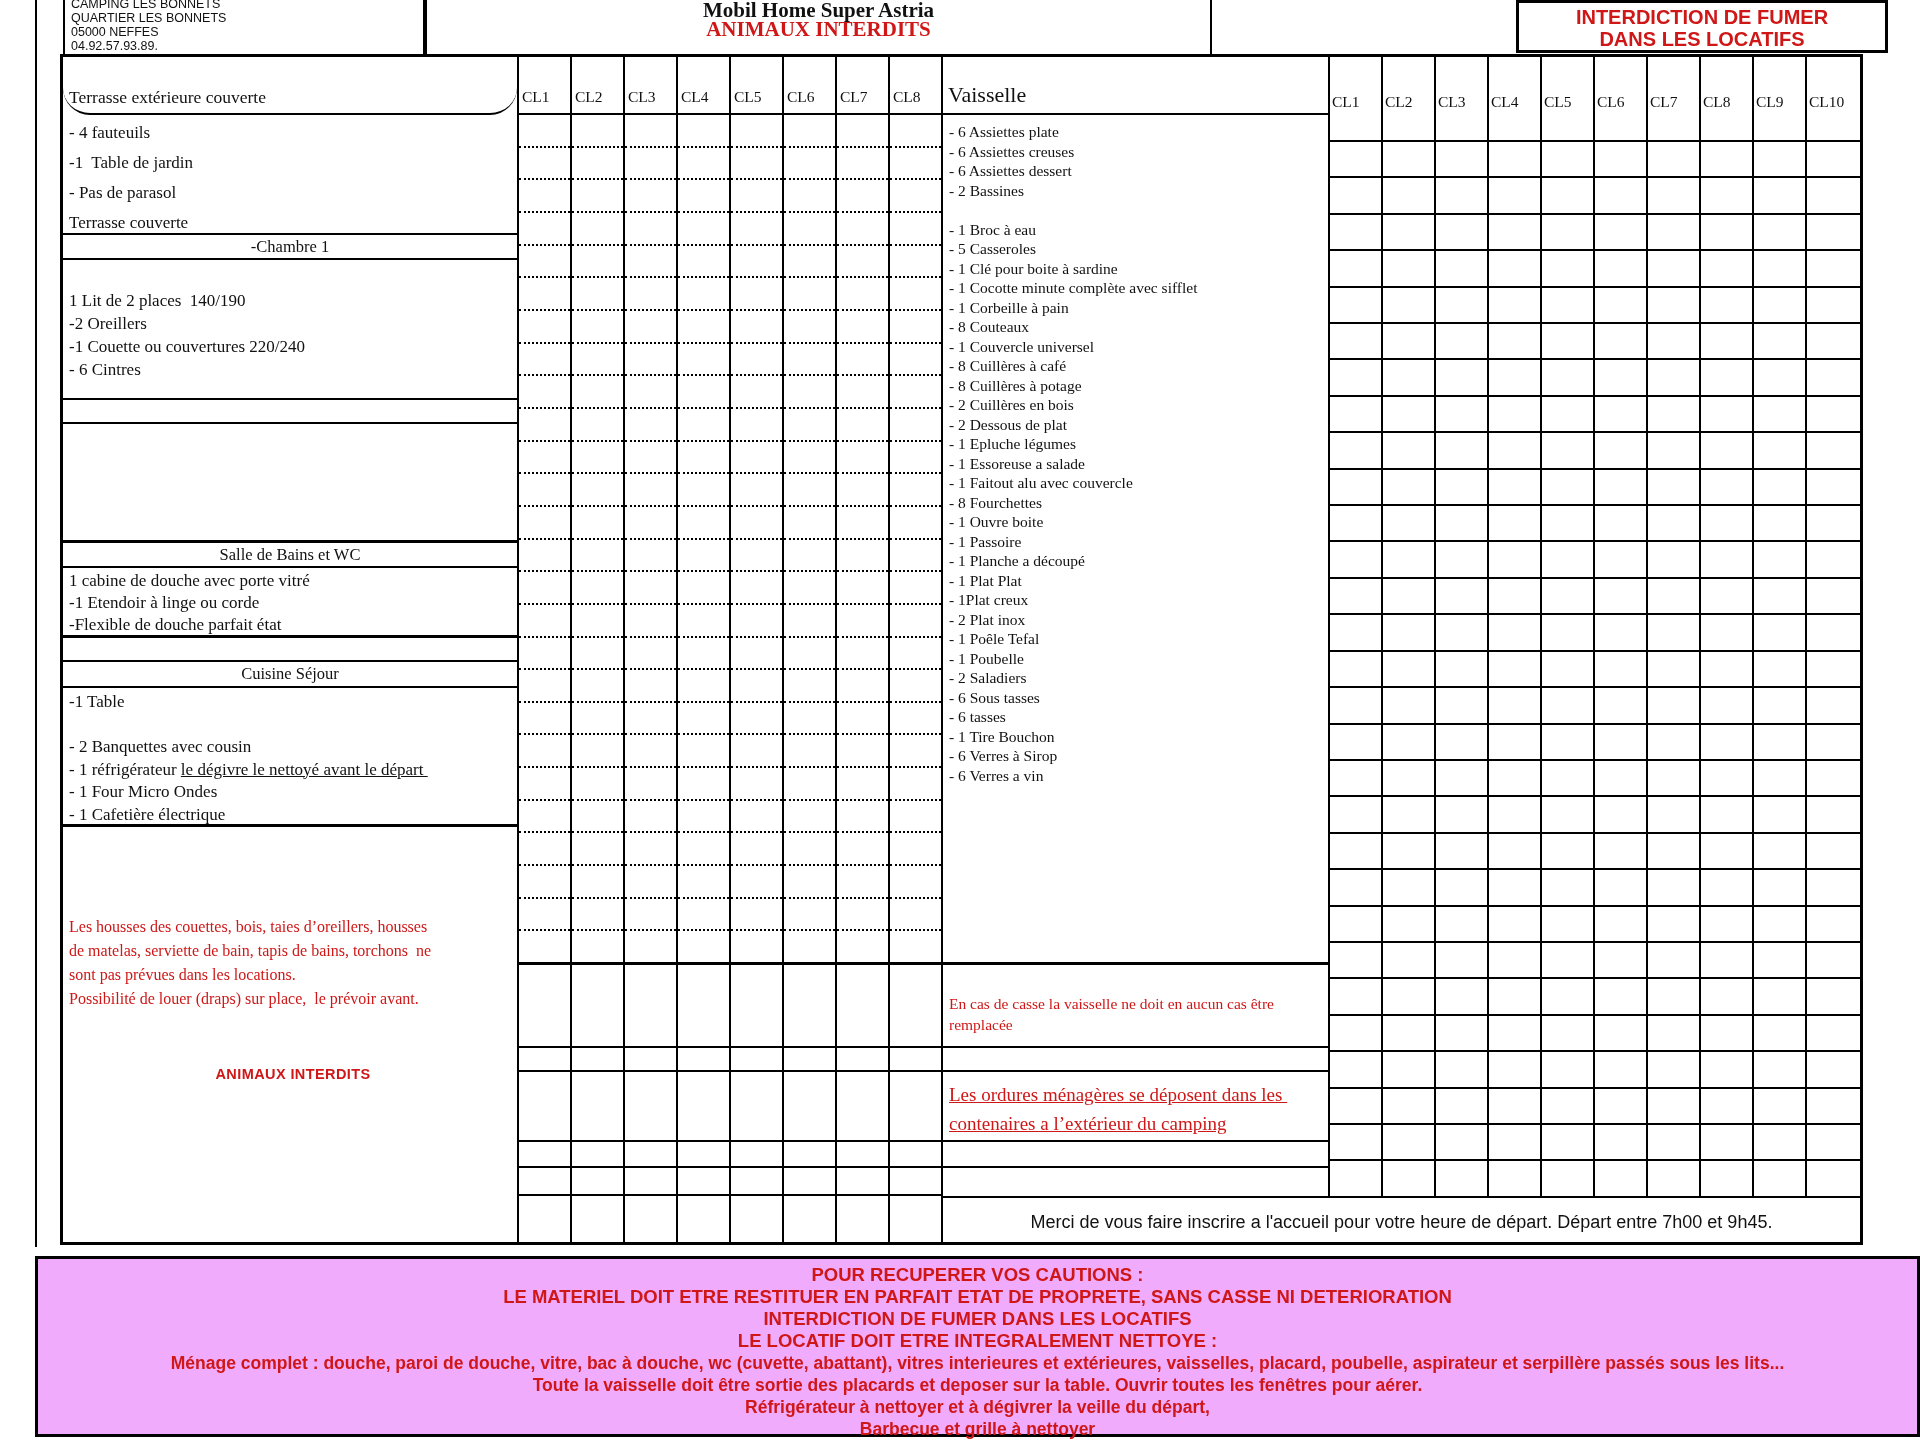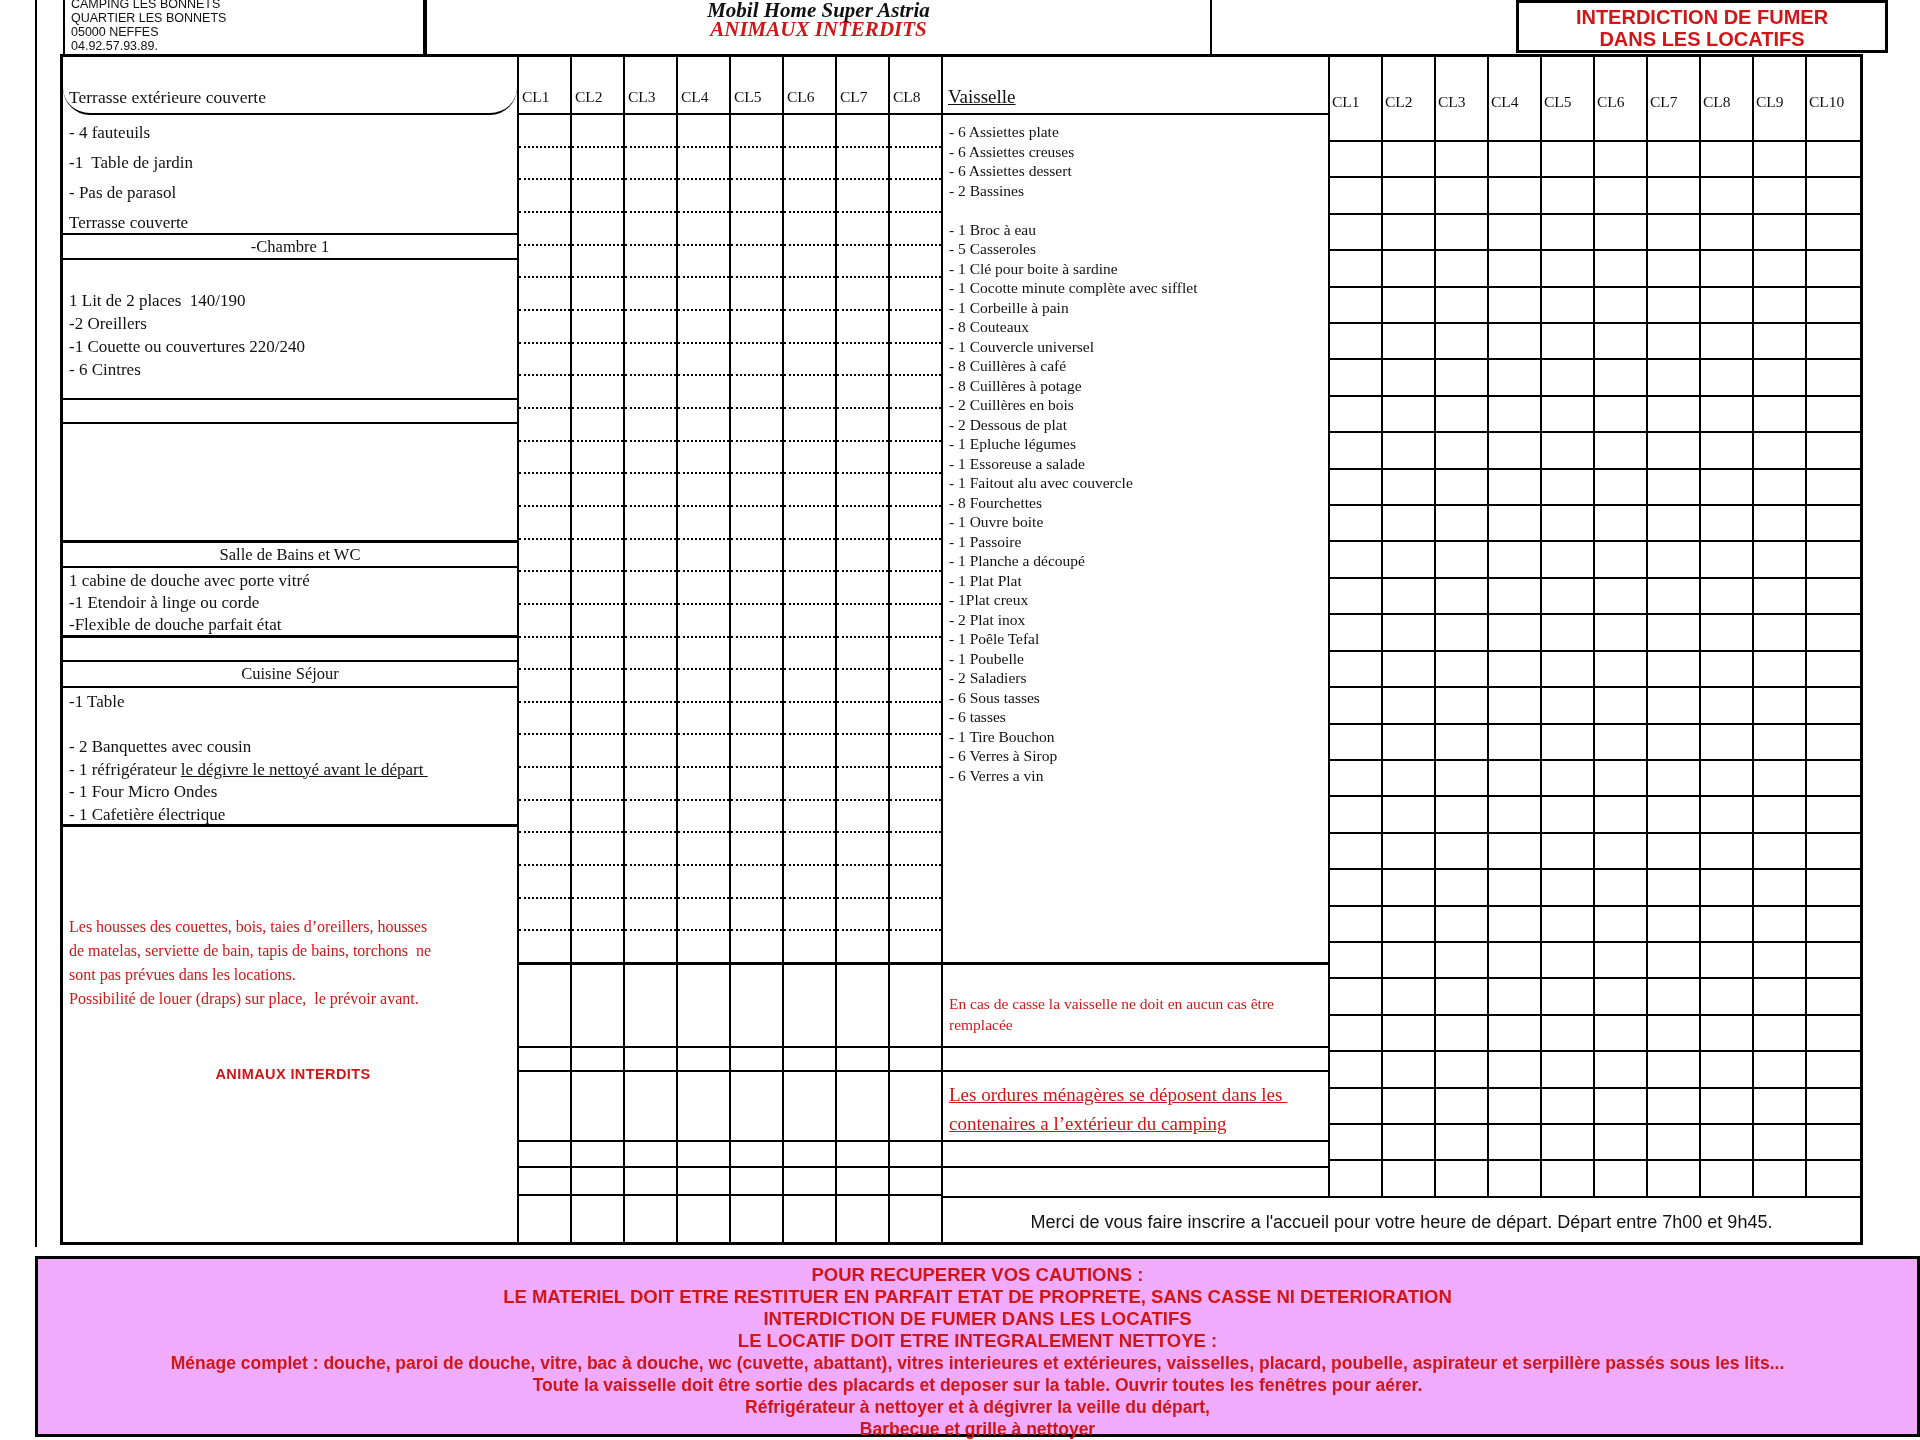--- a/index.html
+++ b/index.html
@@ -10,21 +10,21 @@
   }
   html,body{margin:0;padding:0;background:#fff;}
   body{width:1920px;height:1440px;position:relative;overflow:hidden;font-family:var(--serif);color:#111;}
   .page{position:absolute;inset:0;background:#fff;}
   .page-frame-left{position:absolute;left:35px;top:0;height:1247px;width:0;border-left:2px solid var(--ink);}
 
   .box{position:absolute;box-sizing:border-box;background:#fff;border:2px solid var(--ink);}
   .address-box{left:63px;top:0;width:362px;height:57px;border-top:none;font-family:var(--sans);font-size:12.5px;padding-left:6px;overflow:hidden;}
   .addr-lines{margin-top:-3px;}
   .addr-line{line-height:14px;white-space:pre;}
-  .title-box{left:425px;top:0;width:787px;height:66px;border-top:none;text-align:center;font-weight:bold;overflow:hidden;font-style:italic;}
+  .title-box{left:425px;top:0;width:787px;height:66px;border-top:none;text-align:center;font-weight:bold;overflow:hidden;}
   .t1{font-size:21px;line-height:20px;}
   .t2{font-size:21px;line-height:19px;color:var(--red);}
   .t3{font-size:19px;line-height:19px;white-space:pre;}
   .smoking-box{left:1516px;top:0;width:372px;height:53px;border-width:3px;text-align:center;font-family:var(--sans);font-weight:bold;font-size:20px;line-height:22px;color:var(--red);padding-top:3px;}
 
   .table-area{position:absolute;left:60px;top:54px;width:1803px;height:1191px;border:3px solid var(--ink);box-sizing:border-box;background:#fff;}
 
   
   .colA{position:absolute;left:0;top:0;width:456px;height:1185px;border-right:2px solid var(--ink);box-sizing:border-box;}
   .a-sec{box-sizing:border-box;border-bottom:2px solid var(--ink);font-size:17px;padding-left:6px;overflow:hidden;}
@@ -44,21 +44,21 @@
   .b-body{height:850px;border-bottom:3px solid var(--ink);display:flex;box-sizing:border-box;}
   .b-col{width:53px;box-sizing:border-box;border-right:2px solid var(--ink);display:flex;flex-direction:column;}
   .b-drow{flex:1;border-bottom:2px dotted var(--ink);box-sizing:border-box;}
   .b-drow:last-child{border-bottom:none;}
   .b-row{display:flex;border-bottom:2px solid var(--ink);box-sizing:border-box;}
   .b-row.last{border-bottom:none;}
   .b-cell{width:53px;box-sizing:border-box;border-right:2px solid var(--ink);}
 
   
   .colC{position:absolute;left:880px;top:0;width:387px;height:1139px;border-right:2px solid var(--ink);box-sizing:border-box;font-size:15.5px;}
-  .c-header{height:58px;box-sizing:border-box;border-bottom:2px solid var(--ink);font-size:19px;display:flex;align-items:flex-end;padding:0 0 5px 5px;text-decoration:underline;}
+  .c-header{height:58px;box-sizing:border-box;border-bottom:2px solid var(--ink);font-size:22px;display:flex;align-items:flex-end;padding:0 0 5px 5px;}
   .c-items{height:850px;box-sizing:border-box;border-bottom:3px solid var(--ink);padding:7px 0 0 6px;overflow:hidden;}
   .c-line{line-height:19.5px;white-space:pre;}
   .c-note1{height:83px;box-sizing:border-box;border-bottom:2px solid var(--ink);color:var(--red);padding:28px 0 0 6px;line-height:21px;font-size:15.5px;}
   .c-note1 div{white-space:pre;}
   .c-gap1{height:24px;box-sizing:border-box;border-bottom:2px solid var(--ink);}
   .c-note2{height:70px;box-sizing:border-box;border-bottom:2px solid var(--ink);color:var(--red);font-size:19px;padding:8px 0 0 6px;line-height:29px;}
   .c-note2 div{text-decoration:underline;white-space:pre;}
   .c-gap2{height:26px;box-sizing:border-box;border-bottom:2px solid var(--ink);}
   .c-gap3{height:28px;box-sizing:border-box;}
 

